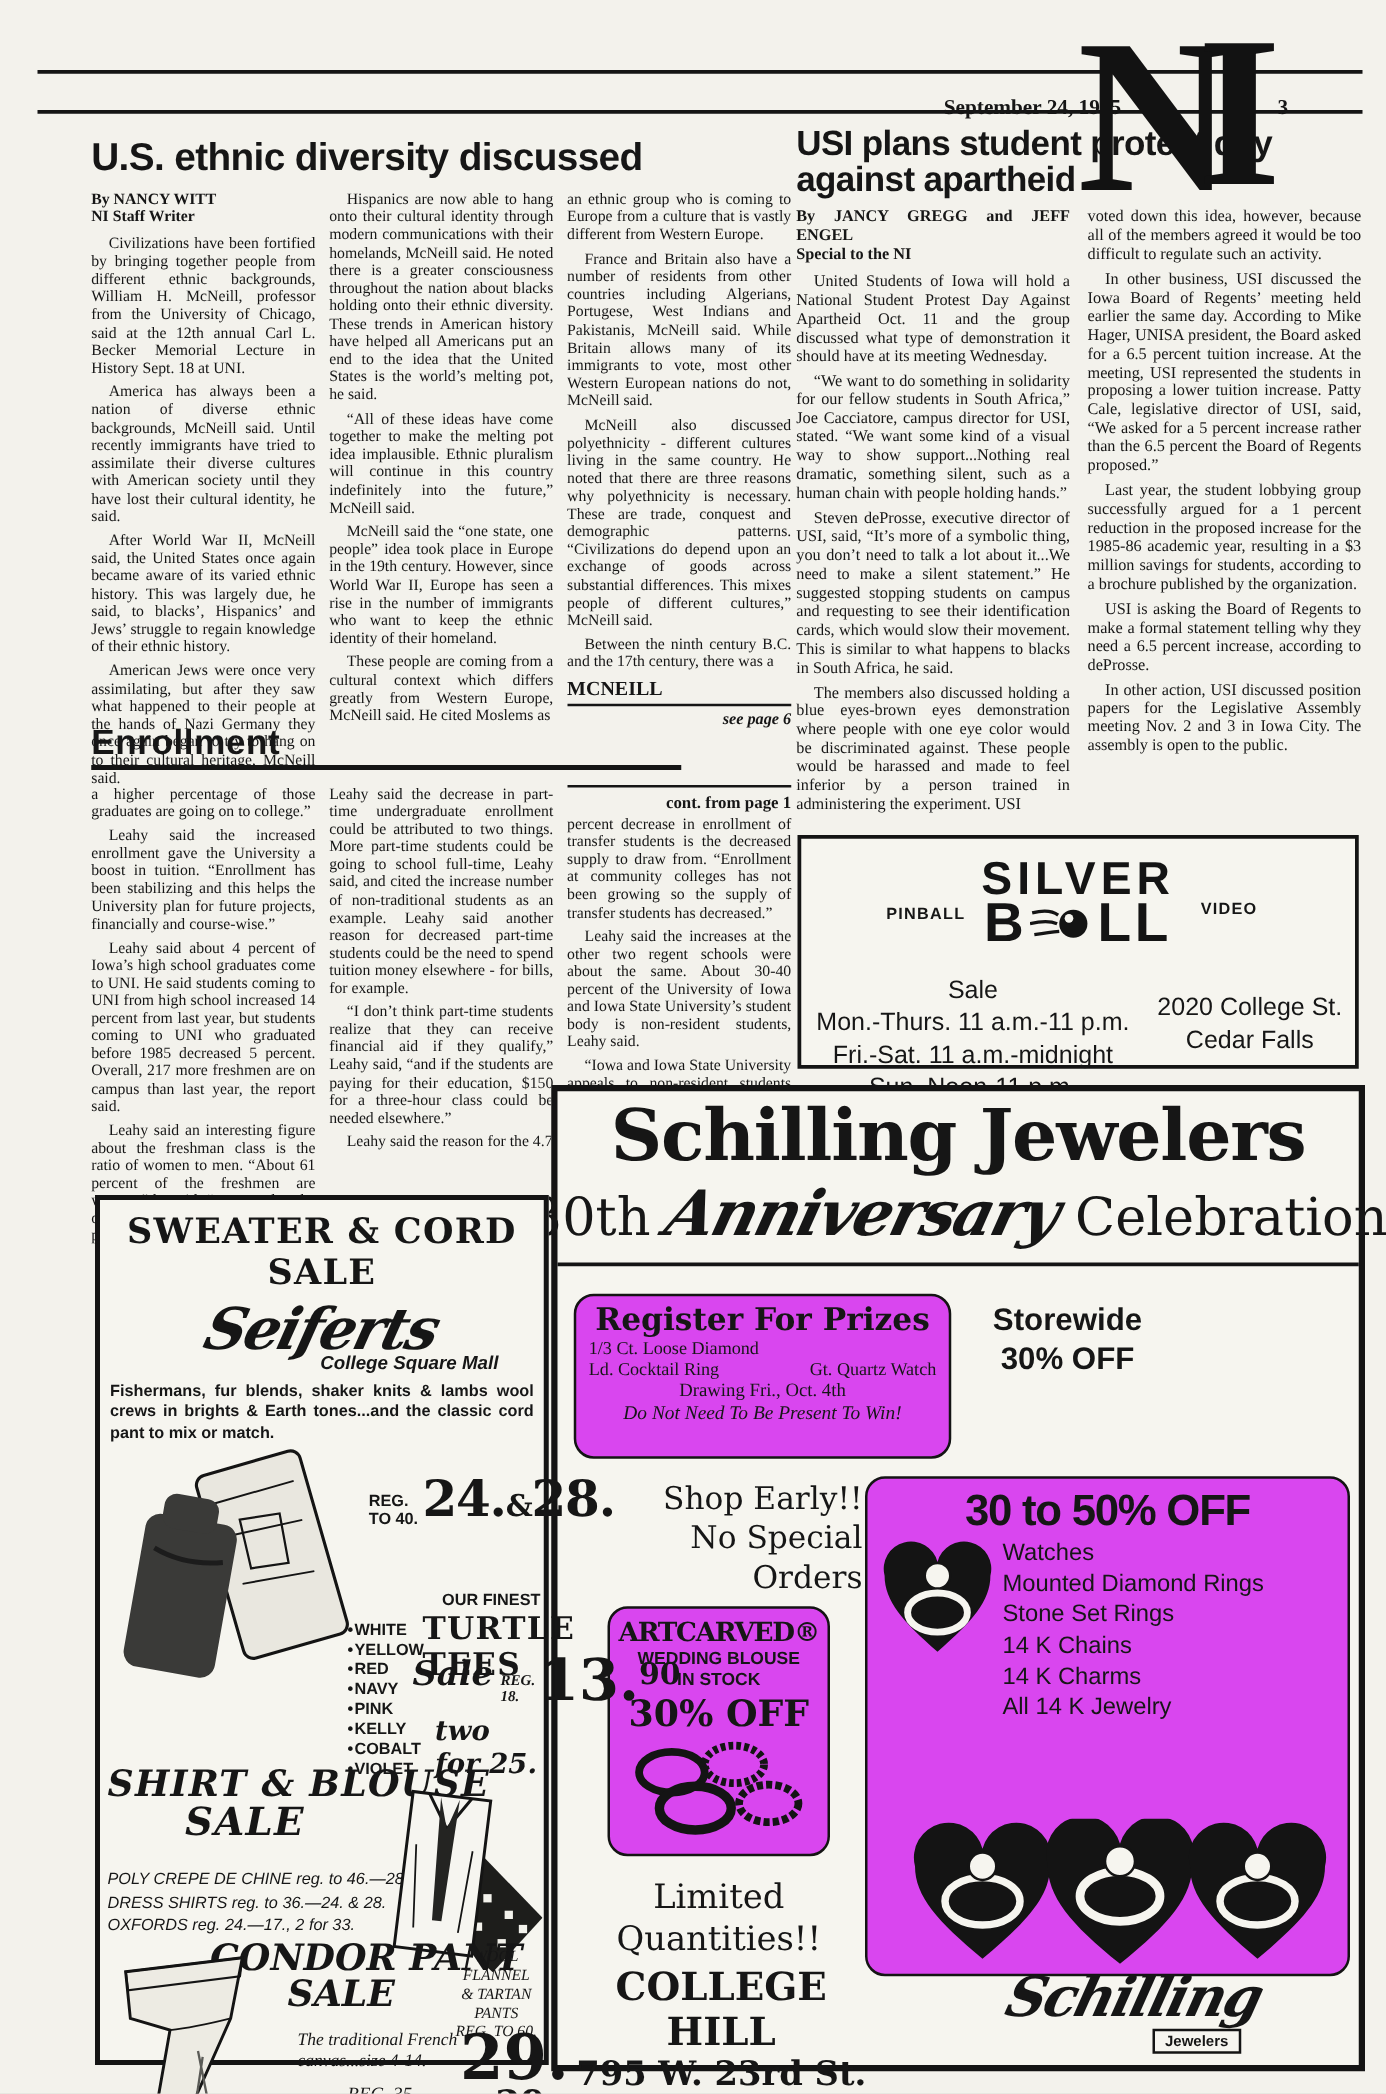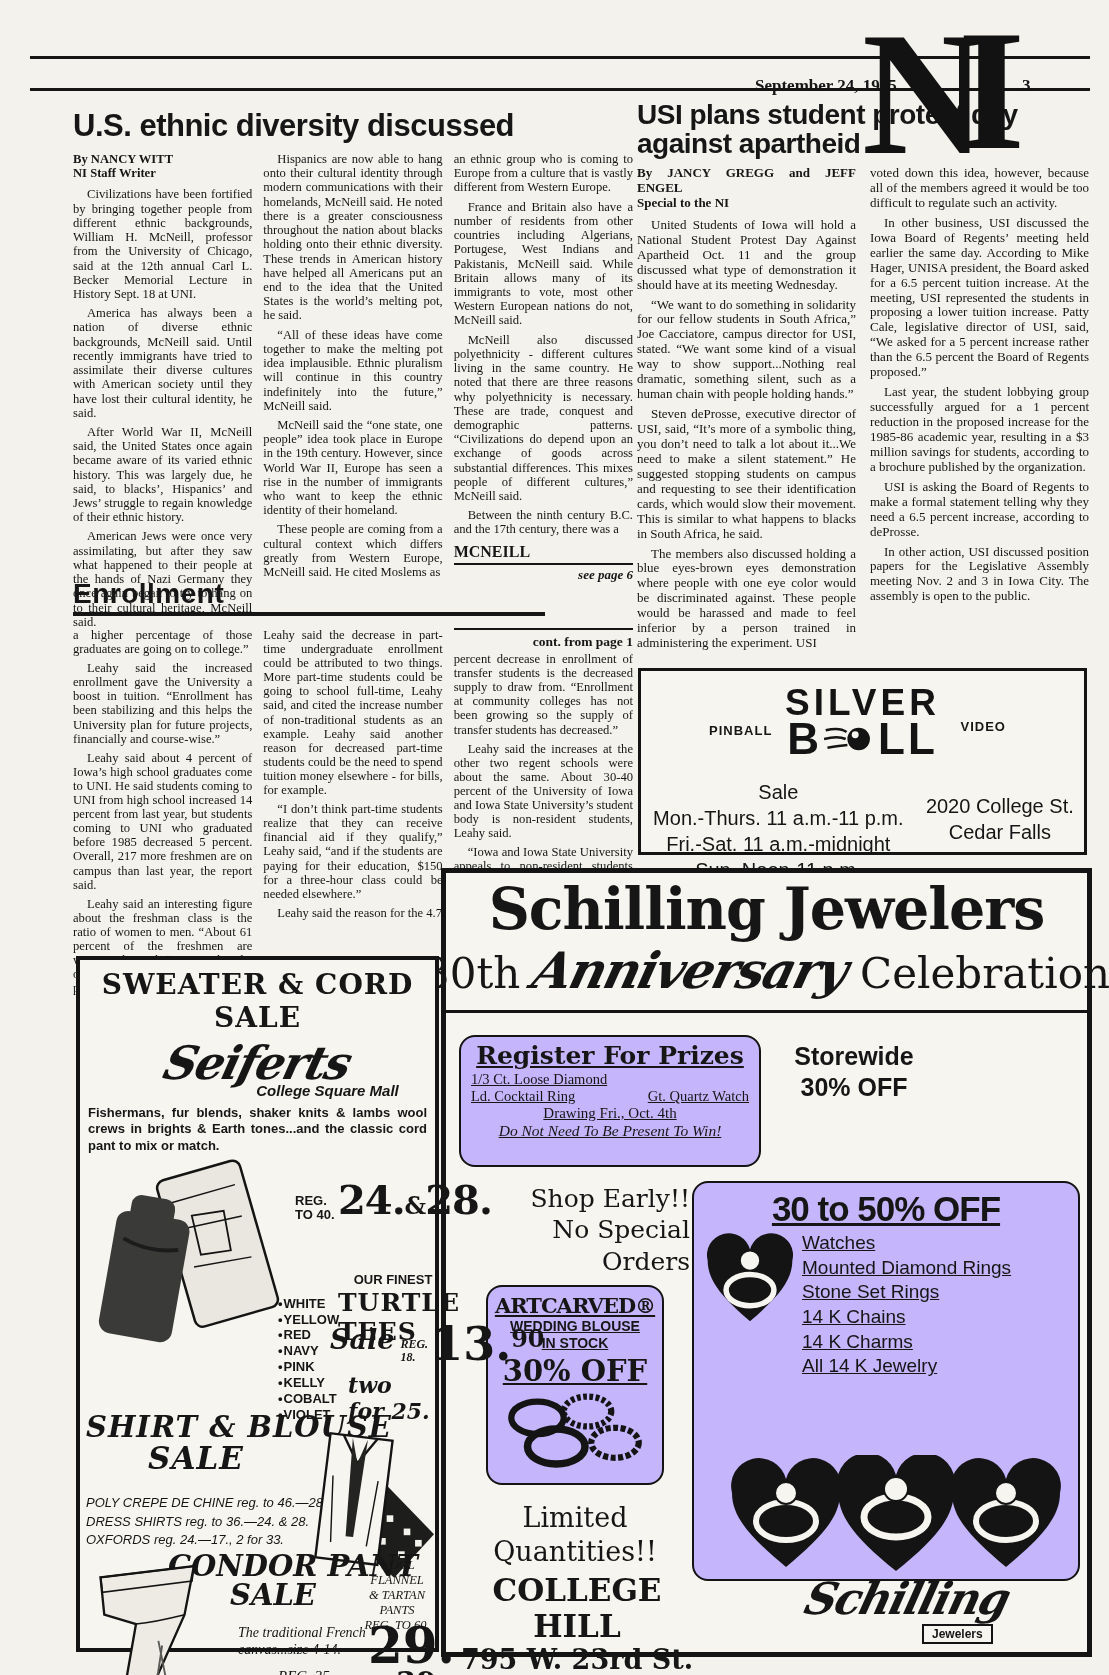--- a/index.html
+++ b/index.html
@@ -60,21 +60,21 @@
   
   .schilling{left:441px;top:868px;width:651px;height:789px;border-width:5px;}
   .sch-title{text-align:center;font-family:"DejaVu Serif",serif;font-weight:bold;
       font-size:57px;letter-spacing:-1px;margin-top:6px;line-height:1.05;}
   .sch-anniv{display:flex;align-items:baseline;justify-content:center;gap:14px;
       border-bottom:3px solid #141414;padding:2px 0 10px 0;font-size:42px;}
   .sch-anniv .lite{font-family:"DejaVu Serif",serif;}
   .script{font-family:"DejaVu Serif",serif;font-style:italic;font-weight:bold;
       transform:skewX(-14deg);display:inline-block;letter-spacing:-2px;}
   .sch-anniv .script{font-size:50px;}
-  .roundbox{border:2.5px solid #141414;border-radius:16px;background:#c4b5fd;box-sizing:border-box;text-decoration:underline;}
+  .roundbox{border:2.5px solid #141414;border-radius:16px;background:#d946ef;box-sizing:border-box;}
   .reg-box{position:absolute;left:13px;top:162px;width:302px;height:132px;padding:5px 10px;}
   .reg-title{text-align:center;font-weight:bold;font-size:25px;font-family:"DejaVu Serif",serif;line-height:1.1;}
   .reg-line{font-size:14.5px;line-height:1.3;}
   .reg-pair{display:flex;justify-content:space-between;font-size:14.5px;}
   .reg-draw{text-align:center;font-size:15px;}
   .reg-foot{text-align:center;font-style:italic;font-size:15.5px;}
   .storewide{position:absolute;left:328px;top:168px;width:160px;text-align:center;
       font-family:"Liberation Sans",sans-serif;font-weight:bold;font-size:25px;line-height:1.25;}
   .balloons{position:absolute;left:492px;top:158px;width:150px;text-align:center;
       font-family:"DejaVu Serif",serif;font-size:29px;line-height:1.2;}

